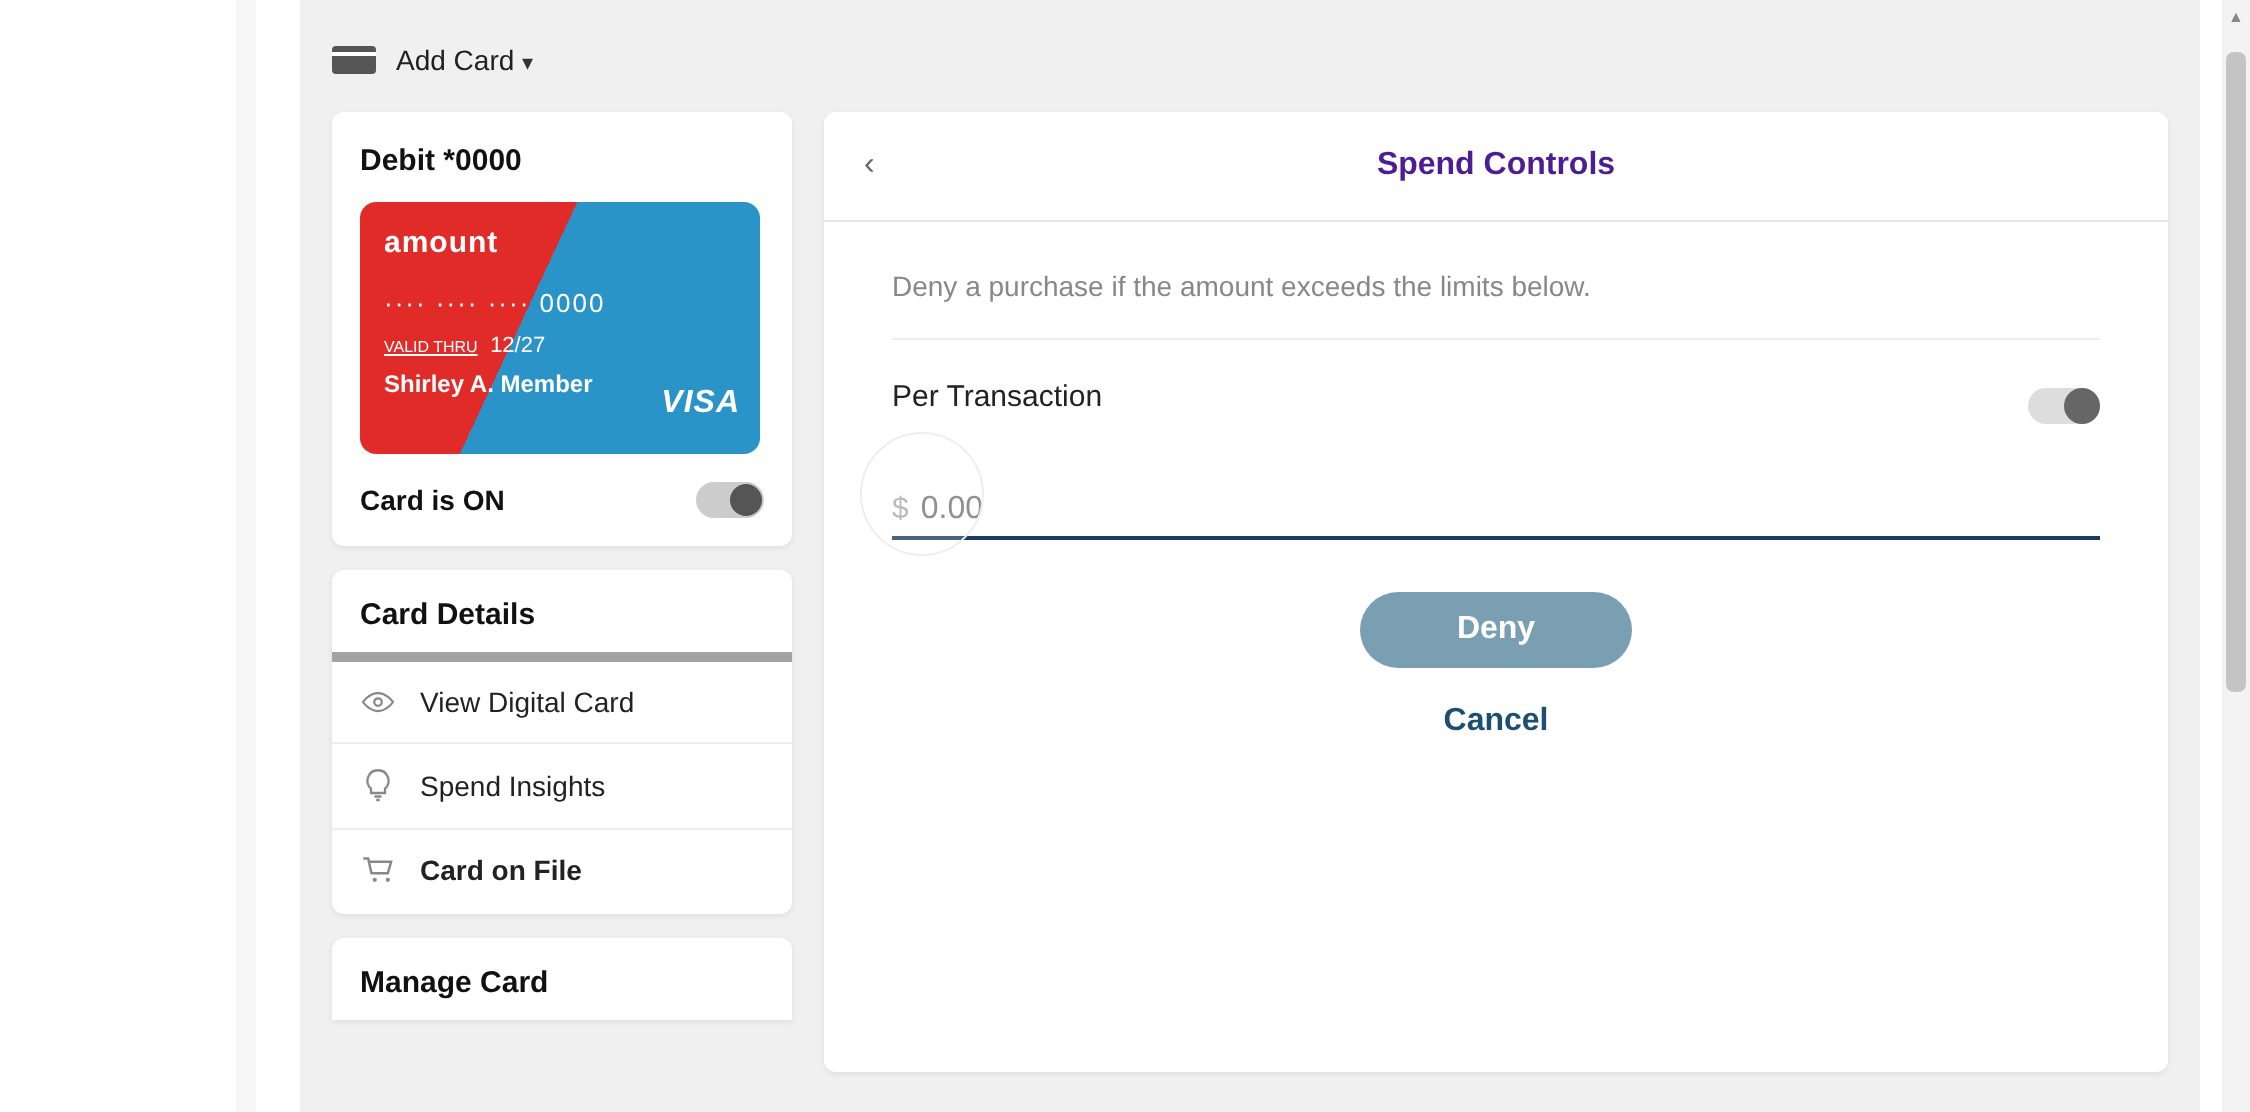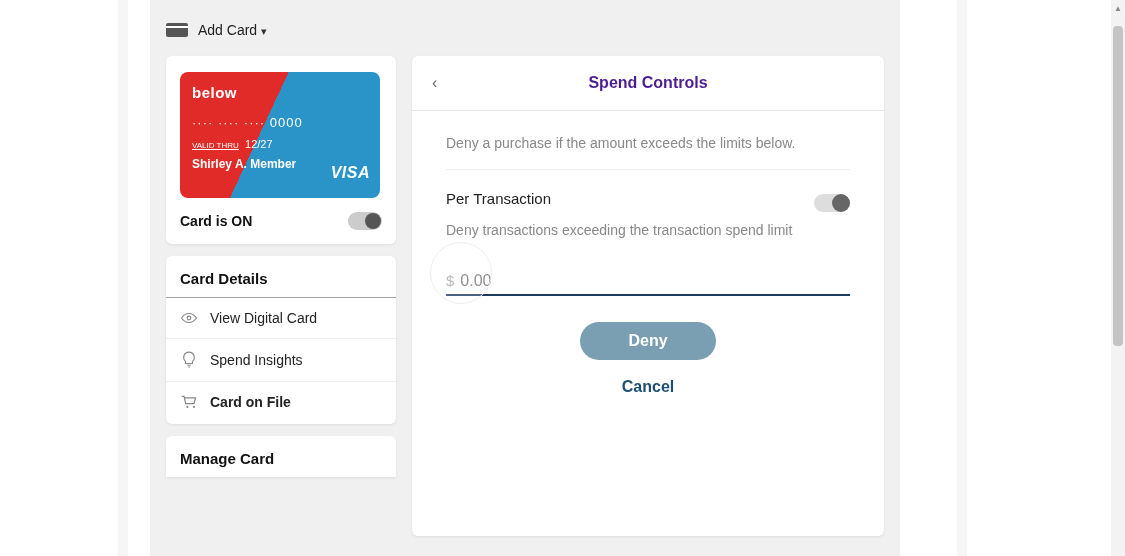--- a/index.html
+++ b/index.html
@@ -6,21 +6,21 @@
   body {
     font-family: -apple-system, BlinkMacSystemFont, "Segoe UI", Arial, sans-serif;
     background: #fff;
     width: 1125px;
     height: 556px;
     overflow: hidden;
     position: relative;
   }
   .outer-container {
     margin-left: 150px;
-    width: 750px;
+    width: 950px;
     height: 556px;
     background: #f0f0f0;
     padding: 0 16px;
     position: relative;
   }
   .top-bar {
     display: flex;
     align-items: center;
     padding: 22px 0 18px 0;
     gap: 10px;
@@ -127,21 +127,21 @@
     box-shadow: 0 1px 3px rgba(0,0,0,0.08);
     padding: 14px 0 0 0;
   }
   .section-title {
     font-size: 15px;
     font-weight: 700;
     color: #111;
     padding: 0 14px 10px 14px;
   }
   .menu-list {
-    border-top: 1px solid #a3a3a3;
+    border-top: 5px solid #a3a3a3;
   }
   .menu-item {
     display: flex;
     align-items: center;
     gap: 12px;
     padding: 12px 14px;
     border-bottom: 1px solid #eee;
     cursor: pointer;
     font-size: 14px;
     color: #222;
@@ -204,21 +204,21 @@
   }
   .hr { border: none; border-top: 1px solid #eee; margin-bottom: 20px; }
   .pt-row {
     display: flex;
     align-items: flex-start;
     justify-content: space-between;
   }
   .pt-title {
     font-size: 15px;
     color: #222;
-    margin-bottom: 15px;
+    margin-bottom: 2px;
   }
   .pt-sub {
     font-size: 14px;
     color: #888;
   }
   .toggle2 {
     width: 36px;
     height: 18px;
     border-radius: 10px;
     background: #ddd;
@@ -337,22 +337,23 @@
       <span>Add Card</span>
       <span class="chev-down">▾</span>
     </span>
   </div>
 
   <div class="columns">
 
     <div class="left-col">
 
       <div class="card-box">
+        <div class="card-title">Debit *0000</div>
         <div class="debit-card">
-          <div class="brand">below</div>
+          <div class="brand">amount</div>
           <div class="digits">···· ···· ···· 0000</div>
           <div class="valid">
             <span style="display:inline-block;line-height:1;text-decoration:underline;">VALID
 THRU</span>
             <span class="valid-date">12/27</span>
           </div>
           <div class="holder">Shirley A. Member</div>
           <div class="visa">VISA</div>
         </div>
         <div class="card-status-row">
@@ -406,21 +407,20 @@
       <div class="panel-header">
         <span class="back-chev">‹</span>
         <span class="panel-title">Spend Controls</span>
       </div>
       <div class="panel-body">
         <div class="sl-sub">Deny a purchase if the amount exceeds the limits below.</div>
         <hr class="hr">
         <div class="pt-row">
           <div>
             <div class="pt-title">Per Transaction</div>
-            <div class="pt-sub">Deny transactions exceeding the transaction spend limit</div>
           </div>
           <span class="toggle2">
               <span class="knob2"></span>
             </span>
         </div>
         <div class="amount-row">
           <div class="focus-circle"></div>
           <span class="dollar">$</span>
           <input class="amount-input" type="text" placeholder="0.00" style="">
         </div>

